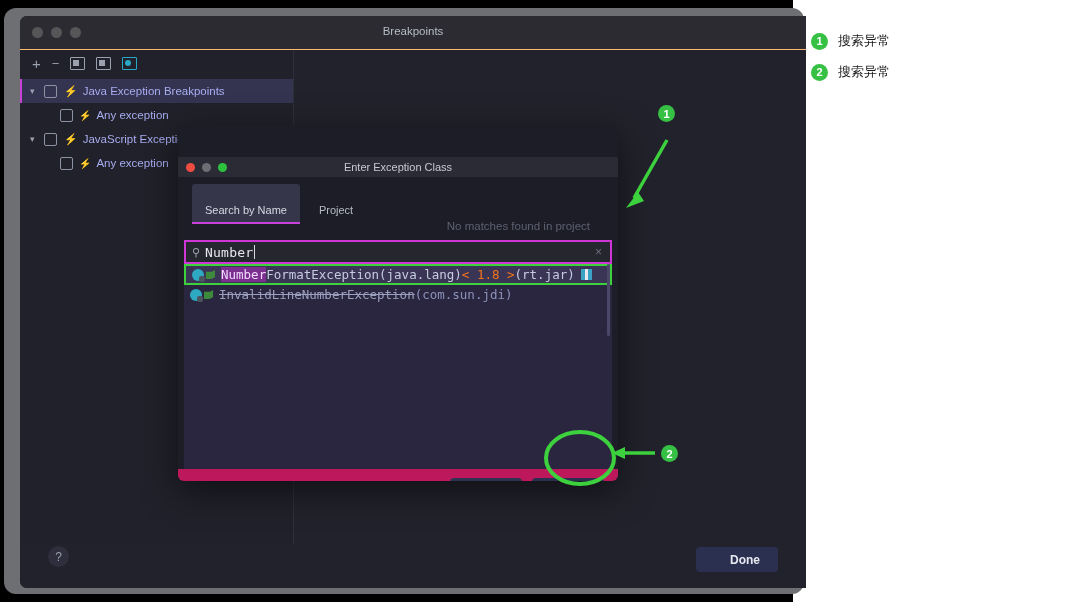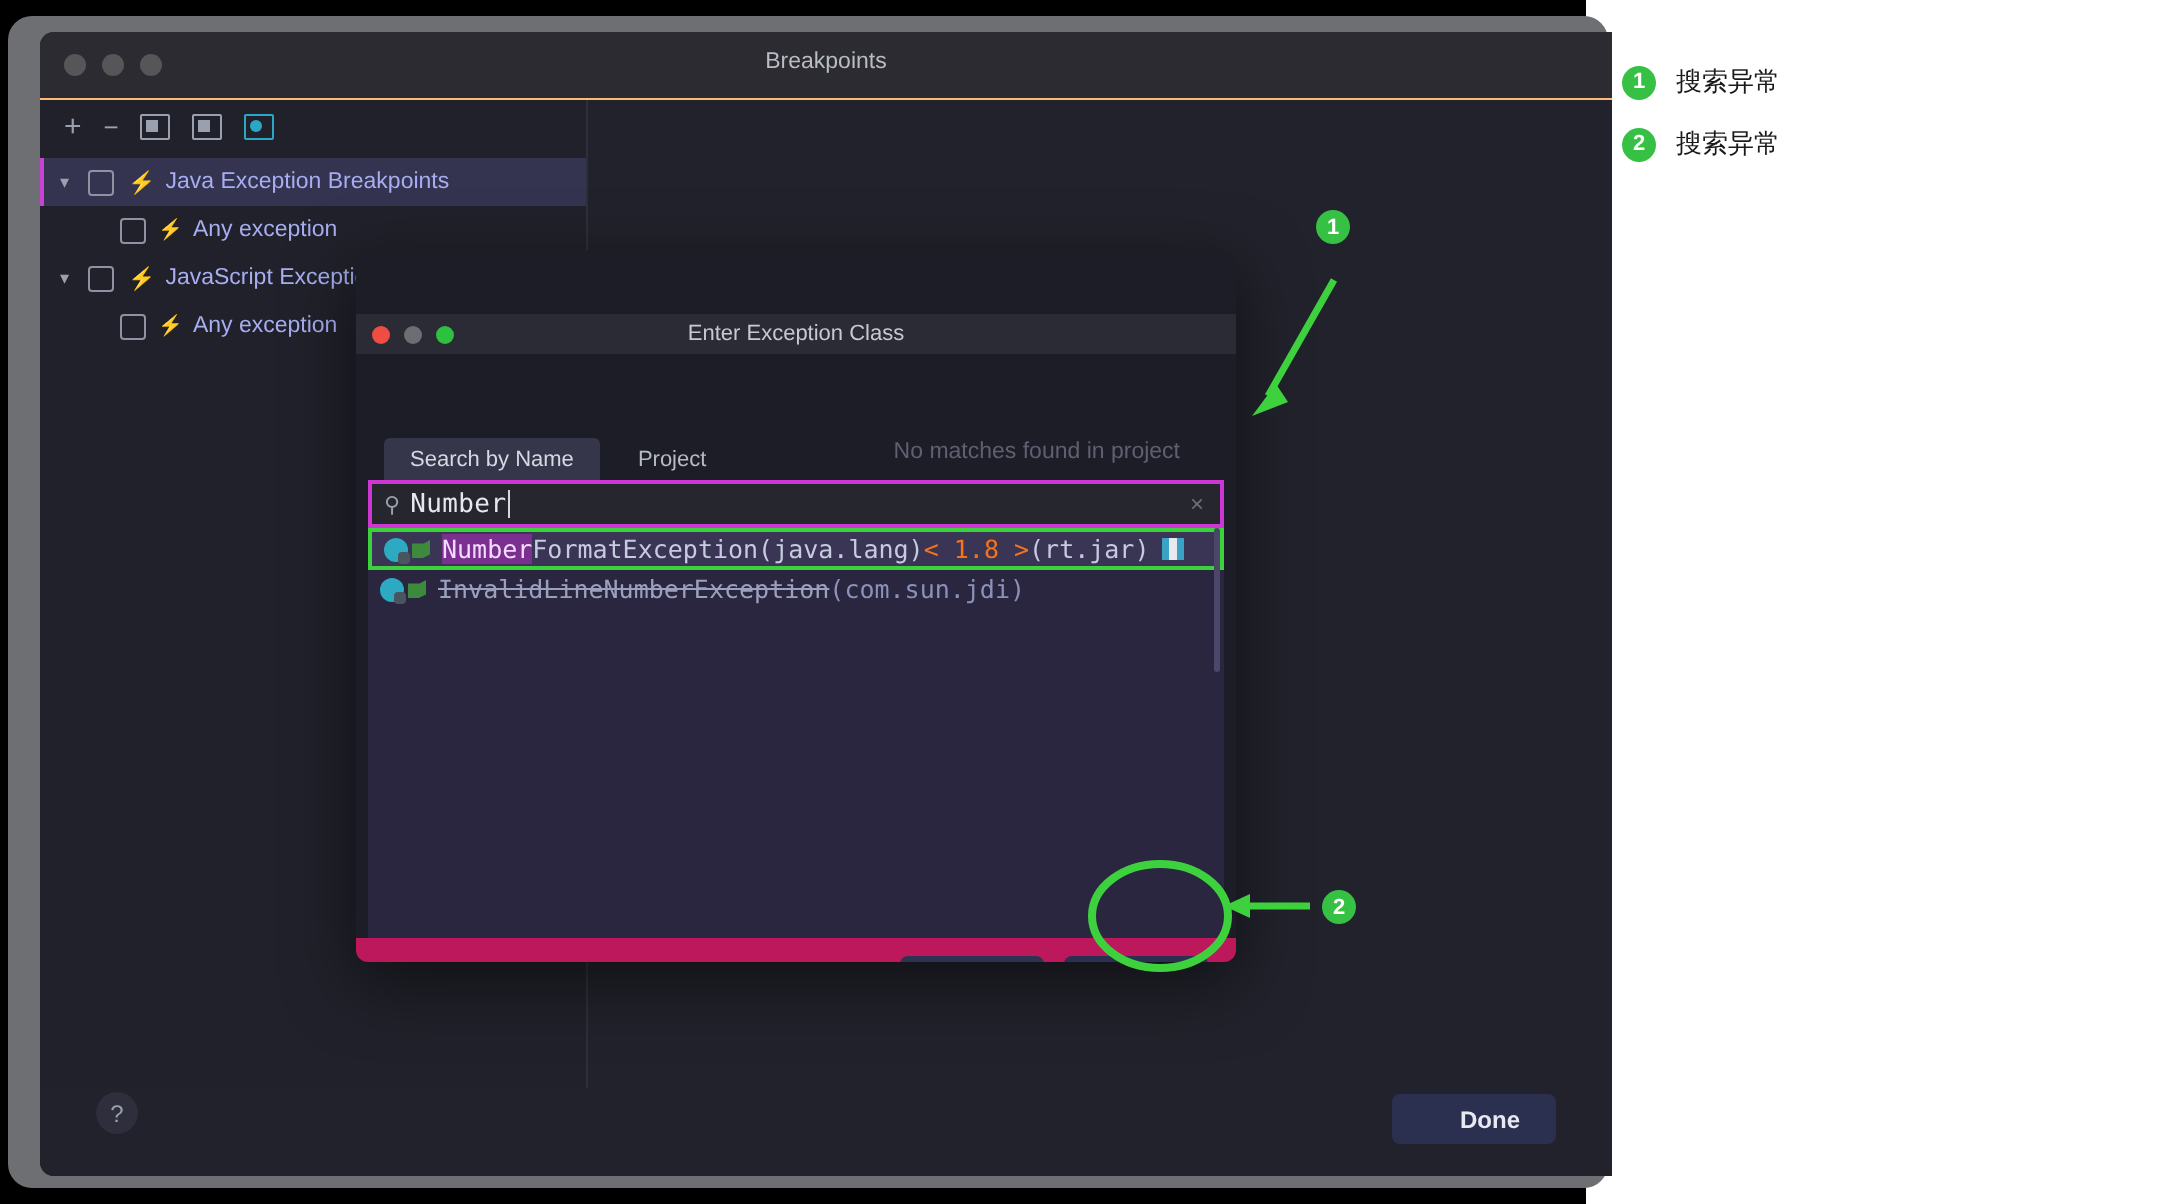--- a/index.html
+++ b/index.html
@@ -195,23 +195,22 @@
     position: relative;
     height: 336px;
     background: #1d1d27;
   }
   .tabs {
     position: absolute; left: 14px; top: 7px;
     display: flex; align-items: flex-start; gap: 6px;
   }
   .tab {
     font-size: 11px; color: #b7bbc6;
-    padding: 5px 13px 6px 13px;
+    padding: 20px 13px 6px 13px;
     border-radius: 3px;
-    margin-top: 35px;
   }
   .tab.active {
     background: #36364a; color: #d6d9e2;
     border-bottom: 2px solid #c841d8;
     border-radius: 3px 3px 0 0;
   }
   .nomatch {
     position: absolute; right: 28px; top: 43px;
     font-size: 11.5px; color: #5d6070;
   }

